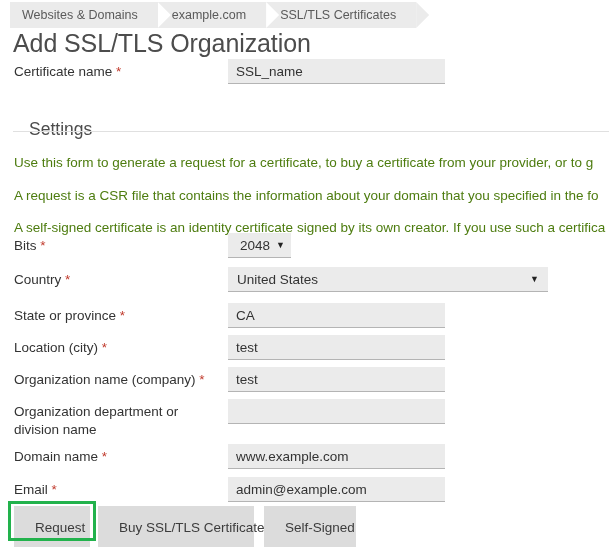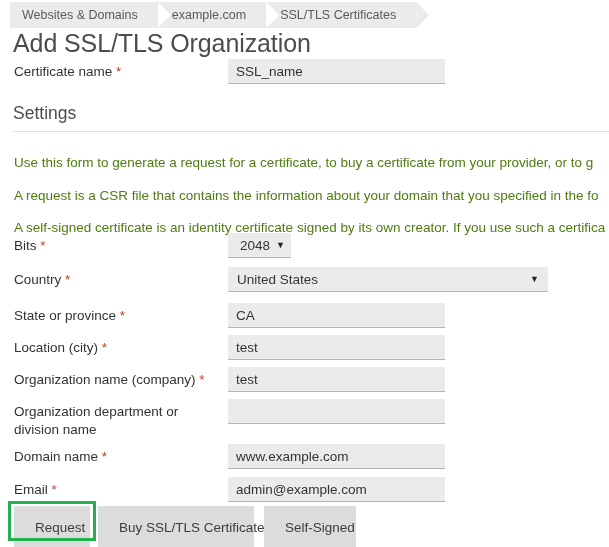--- a/index.html
+++ b/index.html
@@ -144,21 +144,21 @@
   .select-country { left: 228px; width: 320px; }
 
   
   .section-heading {
     position: absolute;
     left: 13px;
     top: 103px;
     font-size: 17.5px;
     font-weight: normal;
     color: #4c4c4c;
-    margin: 0;
+    margin: 16px;
   }
   .section-rule {
     position: absolute;
     left: 13px;
     top: 131px;
     width: 596px;
     height: 1px;
     background: #e0e0e0;
   }
 

